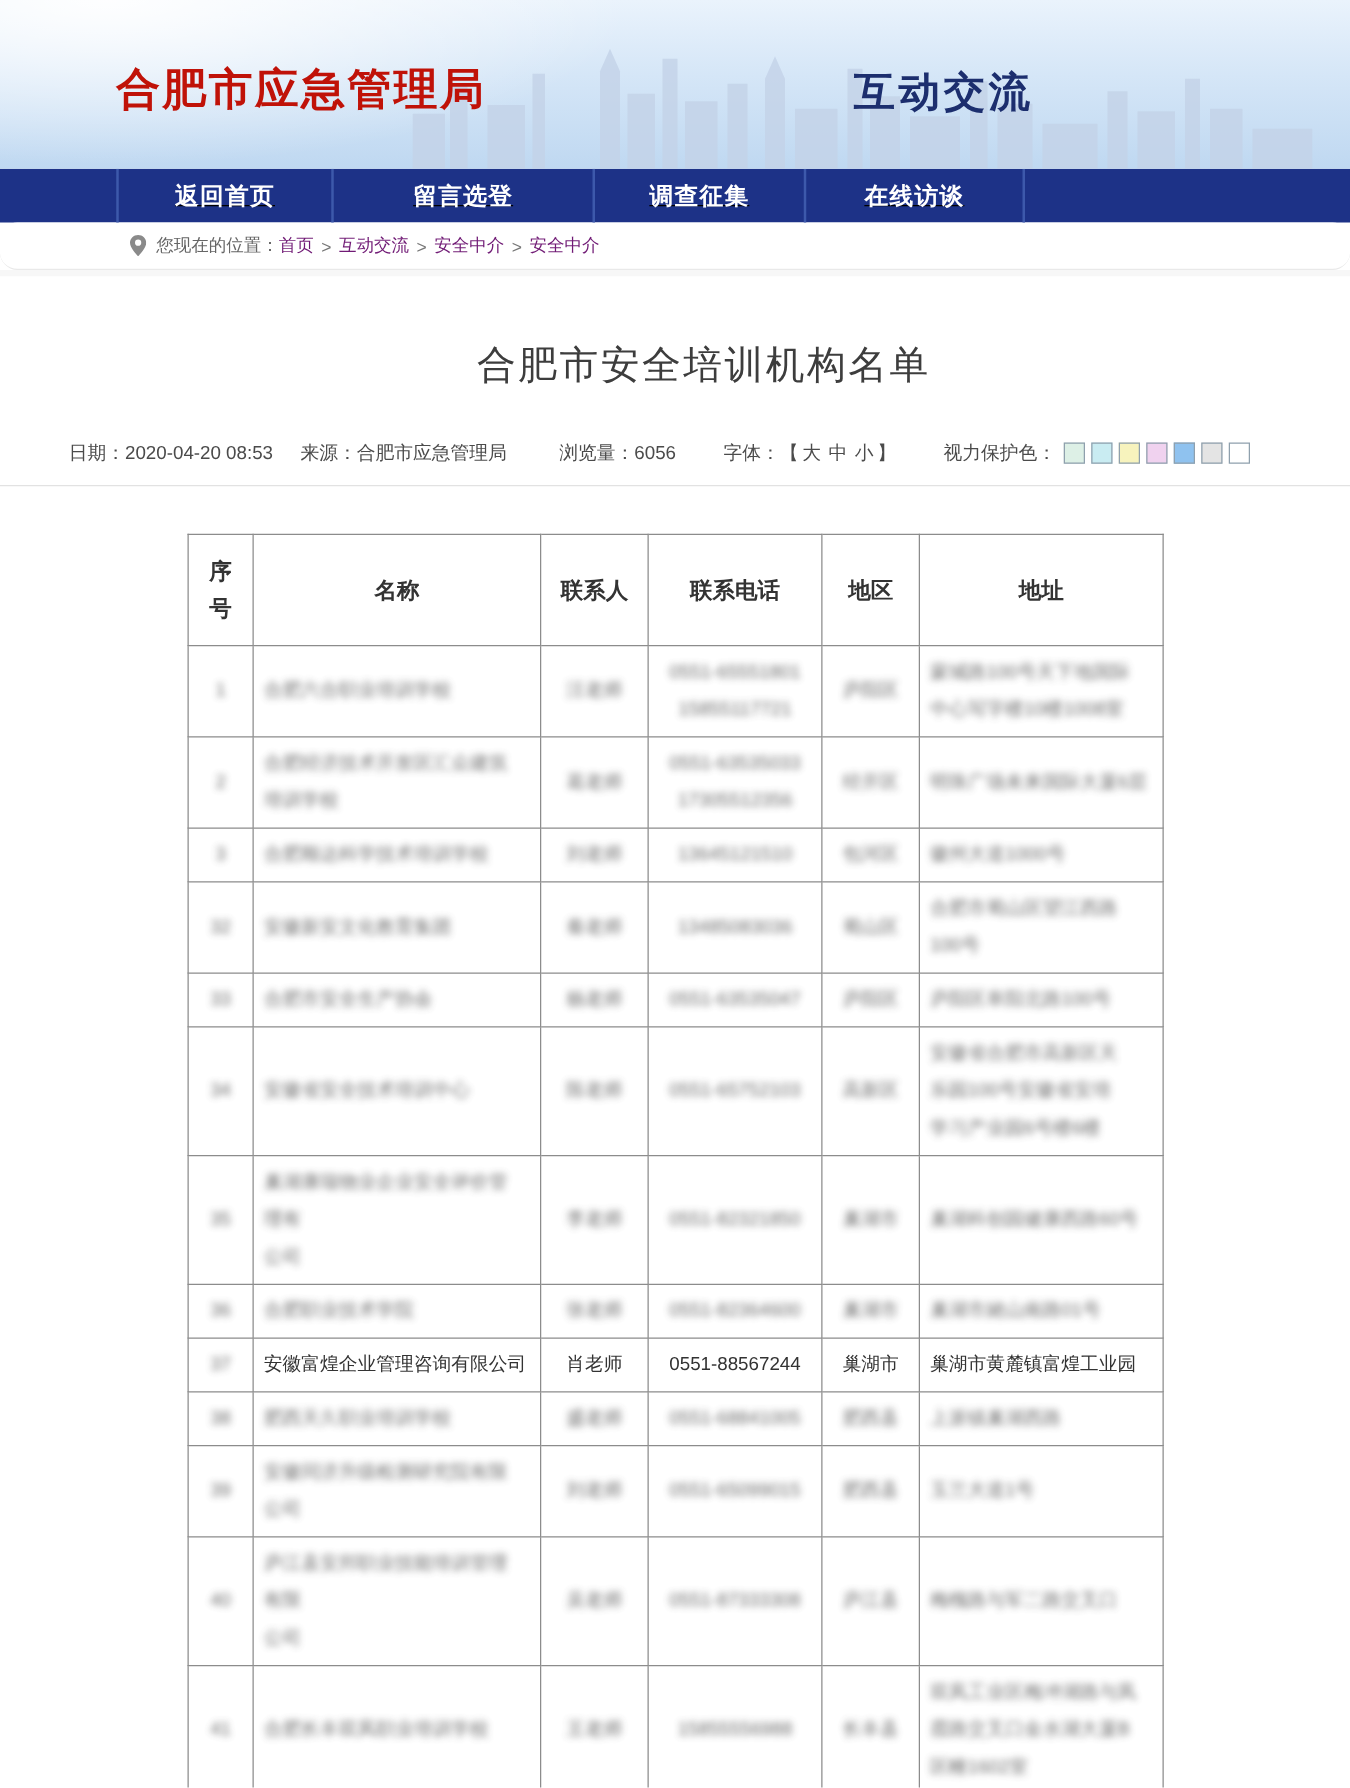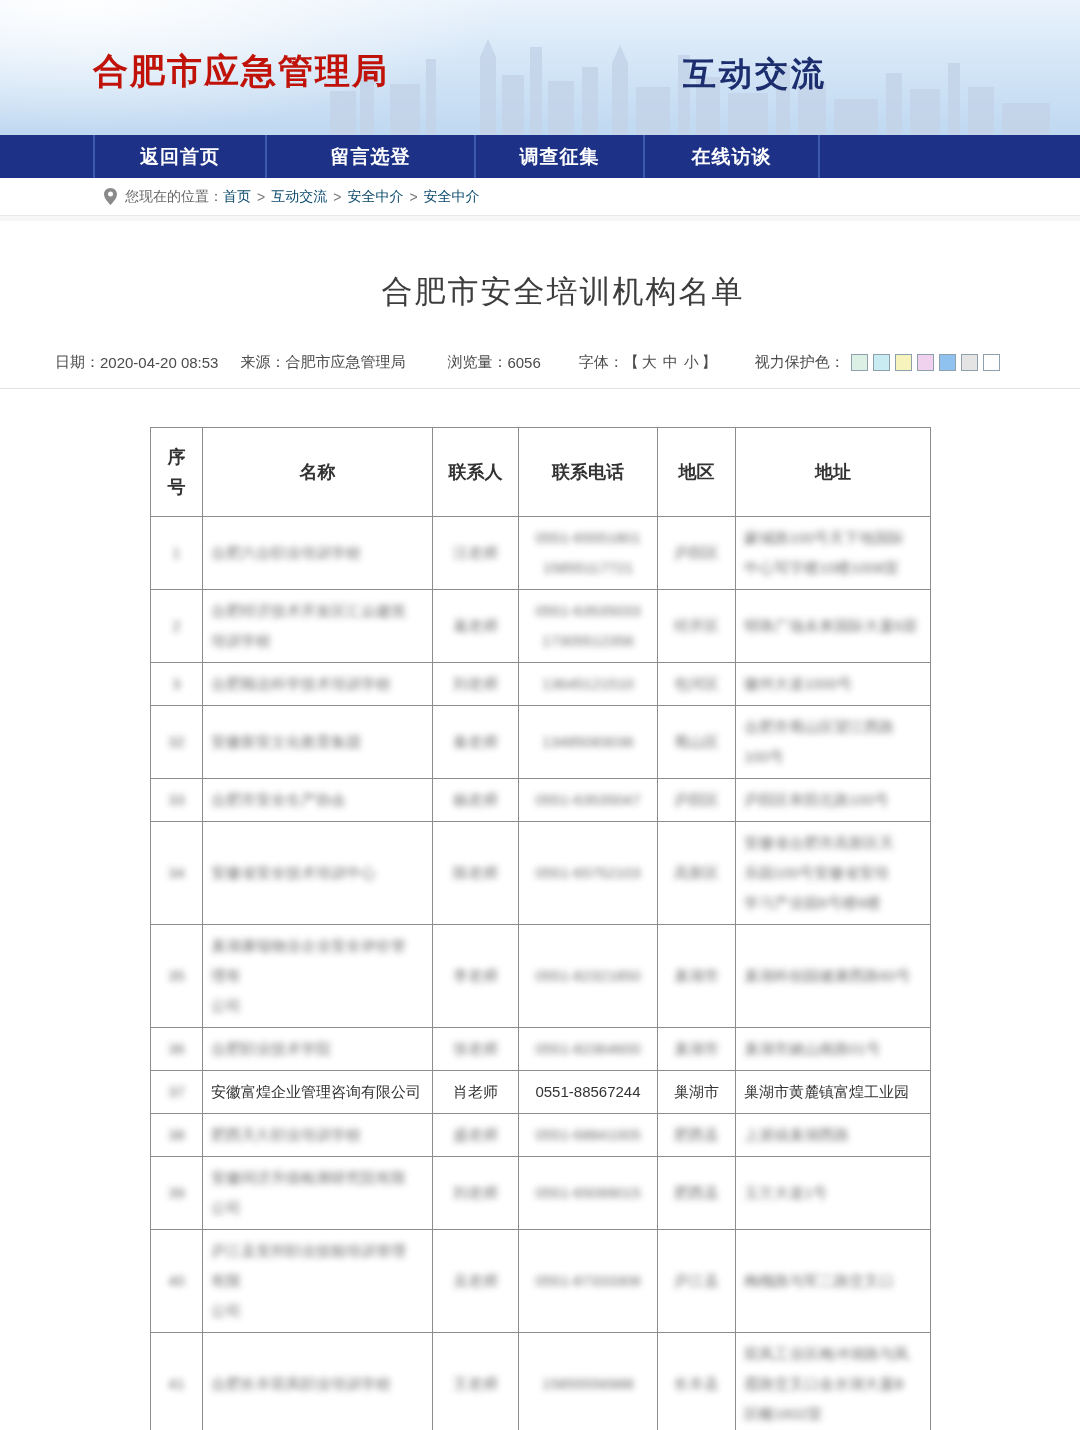--- a/index.html
+++ b/index.html
@@ -17,37 +17,37 @@
   .site-title {
     position:absolute; left:93px; top:48px;
     font-size:35px; font-weight:bold; color:#c01208; letter-spacing:2px;
   }
   .section-title {
     position:absolute; left:683px; top:52px;
     font-family:"DejaVu Serif", serif; font-size:33px; font-weight:bold; color:#1c2e6e; letter-spacing:3px;
   }
 
   
-  .navbar { display:flex; width:1080px; height:43px; background:#1d3287; }
+  .navbar { display:flex; width:1080px; height:43px; background:#1d3287;text-decoration:underline; }
   .nav-seg { border-right:2px solid #3d59ab; height:100%; }
   .nav-seg.pad-l { width:95px; }
   .nav-item {
     display:flex; align-items:center; justify-content:center;
     color:#ffffff; font-size:19px; font-weight:bold; letter-spacing:1px; cursor:pointer;
   }
   .nav-seg.fill { flex:1; border-right:none; }
 
   
   .breadcrumb {
     height:38px; display:flex; align-items:center; padding-left:104px;
     background:#ffffff; border-bottom:1px solid #e9e9e9;
-    font-size:14px; color:#666;
+    font-size:14px; color:#666;border-radius:14px;
   }
   .breadcrumb .pin { margin-right:8px; display:inline-flex; }
-  .breadcrumb .crumb { color:#0c4a6e; cursor:pointer;font-family:Liberation Mono, monospace; }
+  .breadcrumb .crumb { color:#701a75; cursor:pointer;font-family:Liberation Mono, monospace; }
   .breadcrumb .sep { margin:0 6px; color:#777; }
   .crumb-strip { height:5px; background:#f7f7f7; }
 
   
   .article-title {
     margin-top:50px; text-align:center;
     font-size:31px; font-weight:normal; color:#3d3d3d; letter-spacing:2px;padding-left:46px;
   }
   .meta-row {
     margin-top:40px; padding:0 0 16px 55px;

